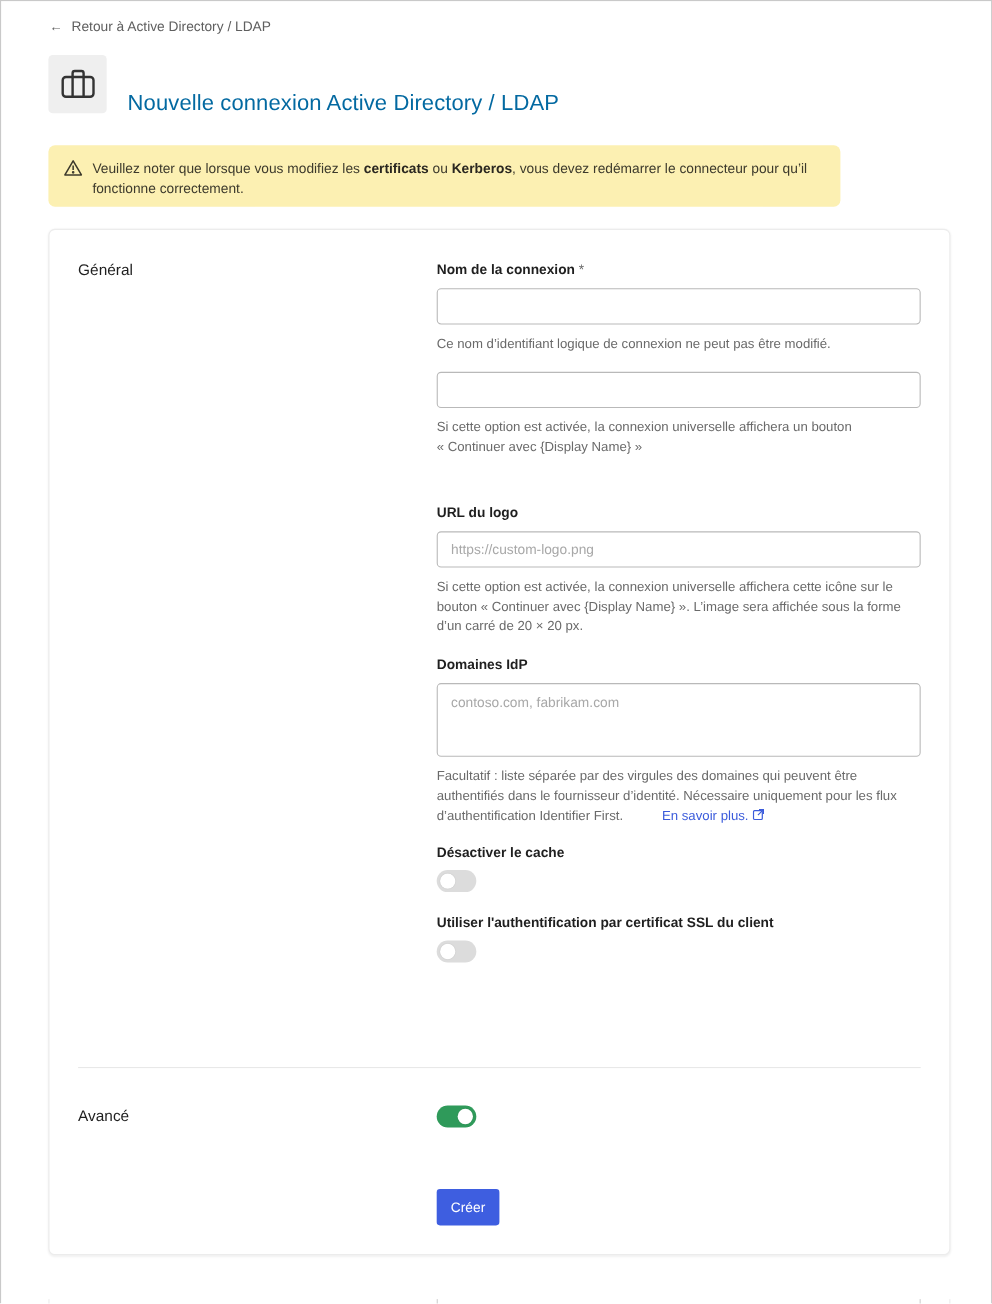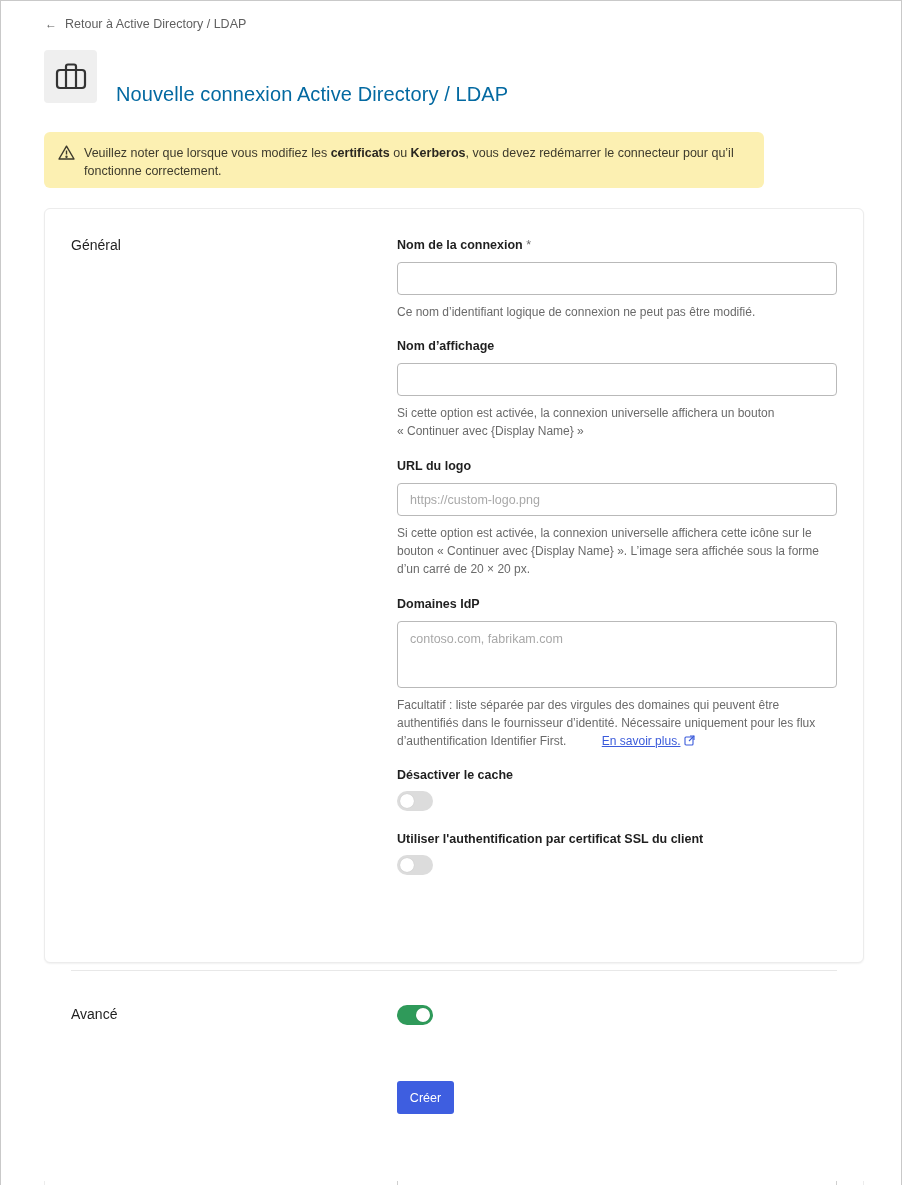--- a/index.html
+++ b/index.html
@@ -73,21 +73,21 @@
       position: absolute;
       left: 14px;
       top: 13px;
     }
     .alert b { font-weight: 700; color: #2a2720; }
     .card {
       position: absolute;
       left: 43px;
       top: 207px;
       width: 820px;
-      height: 755px;
+      height: 933px;
       border: 1px solid #ececec;
       border-radius: 6px;
       box-shadow: 0 1px 2px rgba(0,0,0,0.06);
       background: #fff;
     }
     .section-title {
       position: absolute;
       left: 26px;
       font-size: 14px;
       color: #1f1f1f;
@@ -124,21 +124,21 @@
       padding-top: 9px;
       resize: none;
       line-height: 16px;
     }
     .help {
       margin-top: 8px;
       font-size: 12px;
       line-height: 18px;
       color: #6a6a6a;
     }
-    .help a { color: #3b5bdb; text-decoration: underline; cursor: pointer; padding-left: 32px; }
+    .help a { color: #3b5bdb; cursor: pointer; padding-left: 32px; }
     .ext-icon { display: inline-block; vertical-align: -1px; margin-left: 4px; }
     .toggle-field {
       position: absolute;
       left: 352px;
     }
     .toggle-label {
       font-size: 12.5px;
       font-weight: 600;
       color: #1f1f1f;
       line-height: 16px;
@@ -242,21 +242,20 @@
     <div class="field" style="top:28px;">
       <div class="field-label">
         <span>Nom de la connexion</span>
         <span class="req">*</span>
       </div>
       <input class="input" type="text" placeholder="" style="">
       <div class="help">Ce nom d’identifiant logique de connexion ne peut pas être modifié.</div>
     </div>
 
     <div class="field" style="top:129px;">
-      <div class="field-label">Nom d’affichage</div>
       <input class="input" type="text" placeholder="" style="">
       <div class="help">
         <div>Si cette option est activée, la connexion universelle affichera un bouton</div>
         <div>« Continuer avec {Display Name} »</div>
       </div>
     </div>
 
     <div class="field" style="top:249px;">
       <div class="field-label">URL du logo</div>
       <input class="input" type="text" placeholder="https://custom-logo.png" style="">

